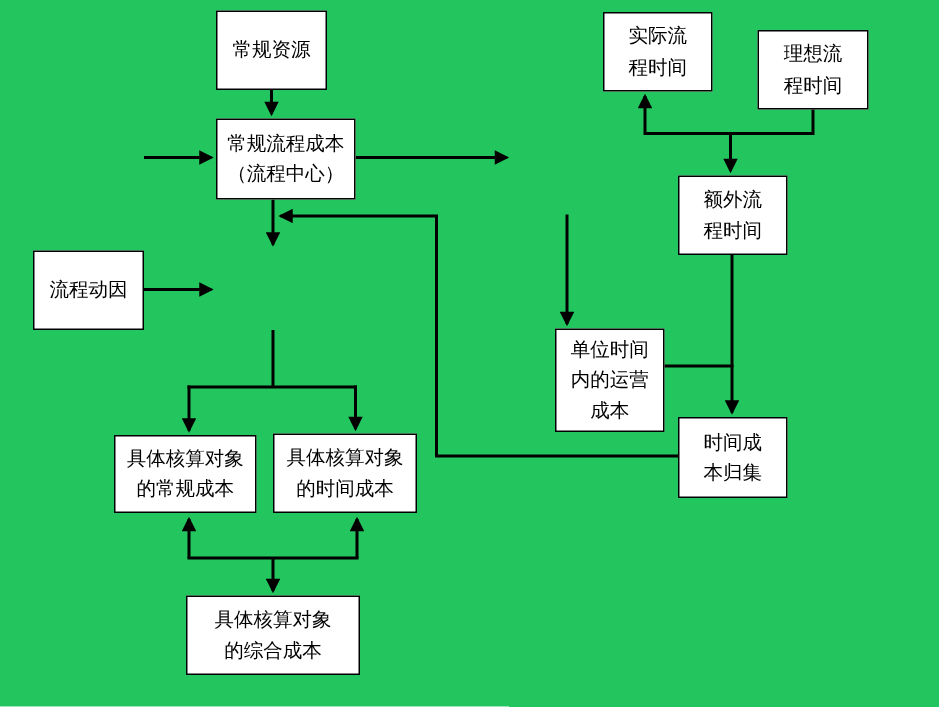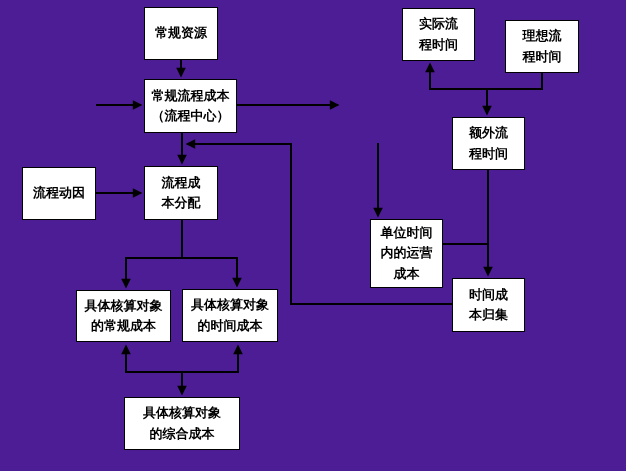--- a/index.html
+++ b/index.html
@@ -5,23 +5,22 @@
   html, body {
     margin: 0;
     padding: 0;
     background: #ffffff;
     font-family: "Liberation Sans", sans-serif;
   }
   #canvas {
     position: relative;
     width: 626px;
     height: 471px;
-    background: #4c1d95;
+    background: #22c55e;
     overflow: hidden;
-    font-weight: bold;
   }
   #connectors {
     position: absolute;
     left: 0;
     top: 0;
     width: 626px;
     height: 471px;
   }
   .node {
     position: absolute;
@@ -86,22 +85,20 @@
   </svg>
 
   <div class="node" style="left:144px; top:7px;  width:74px; height:53px;">常规资源</div>
 
 
   <div class="node" style="left:22px;  top:167px; width:74px; height:53px;">流程动因</div>
 
   <div class="node" style="left:144px; top:79px; width:93px; height:54px;">常规流程成本
 （流程中心）</div>
 
-  <div class="node" style="left:144px; top:166px; width:74px; height:54px;">流程成
-本分配</div>
 
   <div class="node" style="left:402px; top:8px; width:73px; height:53px;">实际流
 程时间</div>
 
   <div class="node" style="left:505px; top:20px; width:74px; height:53px;">理想流
 程时间</div>
 
 
   <div class="node" style="left:452px; top:117px; width:73px; height:53px;">额外流
 程时间</div>

